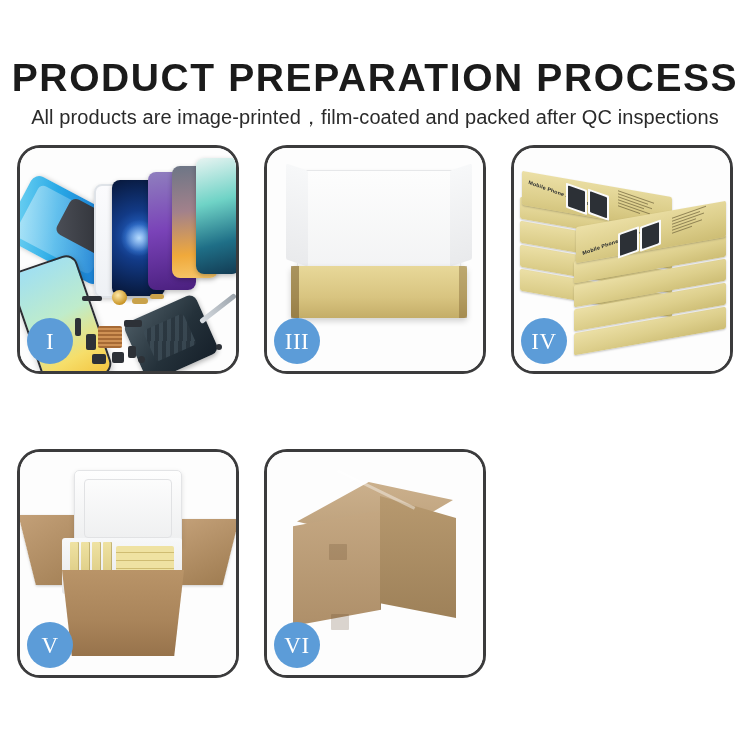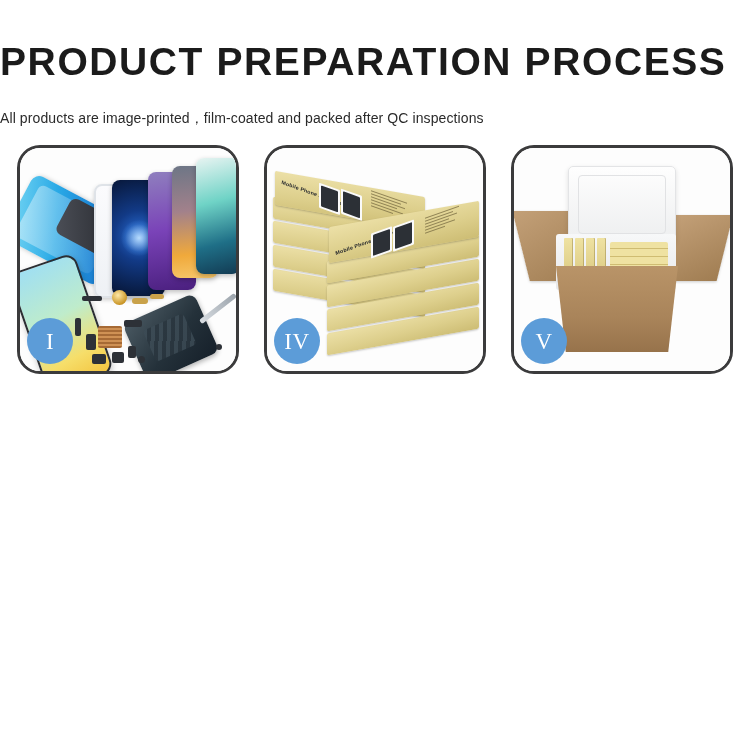--- a/index.html
+++ b/index.html
@@ -4,27 +4,27 @@
 <style>
   html,body{margin:0;padding:0;}
   body{
     width:750px;height:750px;background:#ffffff;
     font-family:"Liberation Sans", sans-serif;
     overflow:hidden;
   }
   .page{position:relative;width:750px;height:750px;}
 
   
-  .header{position:absolute;left:0;top:0;width:750px;}
+  .header{position:absolute;left:0;top:16px;width:750px;text-align:center;}
   .title{
     font-size:39px;font-weight:700;letter-spacing:1.6px;color:#1b1b1b;
     margin-top:42px;line-height:1;white-space:nowrap;
   }
   .subtitle{
-    font-size:14px;font-weight:400;color:#2a2a2a;margin-top:29px;
+    font-size:20px;font-weight:400;color:#2a2a2a;margin-top:7px;
     letter-spacing:.1px;white-space:nowrap;
   }
 
   
   .grid{
     position:absolute;left:17px;top:145px;width:716px;height:533px;
     display:grid;grid-template-columns:repeat(3,222px);
     grid-template-rows:repeat(2,229px);
     column-gap:25px;row-gap:75px;
   }
@@ -295,20 +295,30 @@
         <div class="part" style="left:118px;top:208px;width:7px;height:7px;border-radius:50%;"></div>
         <div class="part" style="left:196px;top:196px;width:6px;height:6px;border-radius:50%;"></div>
         <div class="part tool" style="left:176px;top:158px;width:44px;height:5px;"></div>
       </div>
       <div class="badge">
         <span>I</span>
       </div>
     </div>
 
 
+    <div class="panel">
+      <div class="stage">
+        <div class="tray-lid"></div>
+        <div class="tray-fill"></div>
+        <div class="tray-body"></div>
+      </div>
+      <div class="badge">
+        <span>III</span>
+      </div>
+    </div>
 
     <div class="panel">
       <div class="stage">
         <div class="stackwrap">
 
           <div class="sbox" style="left:2px;top:120px;width:152px;height:22px;transform:skewY(10deg);"></div>
           <div class="sbox" style="left:2px;top:96px;width:152px;height:22px;transform:skewY(10deg);"></div>
           <div class="sbox" style="left:2px;top:72px;width:152px;height:22px;transform:skewY(10deg);"></div>
           <div class="sbox" style="left:2px;top:48px;width:152px;height:22px;transform:skewY(10deg);"></div>
 
@@ -373,15 +383,28 @@
             <i style="left:33px"></i>
           <u></u>
         </div>
         <div class="cart-body"></div>
       </div>
       <div class="badge">
         <span>V</span>
       </div>
     </div>
 
+    <div class="panel">
+      <div class="stage">
+        <div class="c6-top"></div>
+        <div class="c6-fl"></div>
+        <div class="c6-fr"></div>
+        <div class="c6-seam"></div>
+        <div class="c6-tab" style="left:62px;top:92px;"></div>
+        <div class="c6-tab" style="left:64px;top:162px;"></div>
+      </div>
+      <div class="badge">
+        <span>VI</span>
+      </div>
+    </div>
 
   </div>
 </div>
 
 </body></html>

